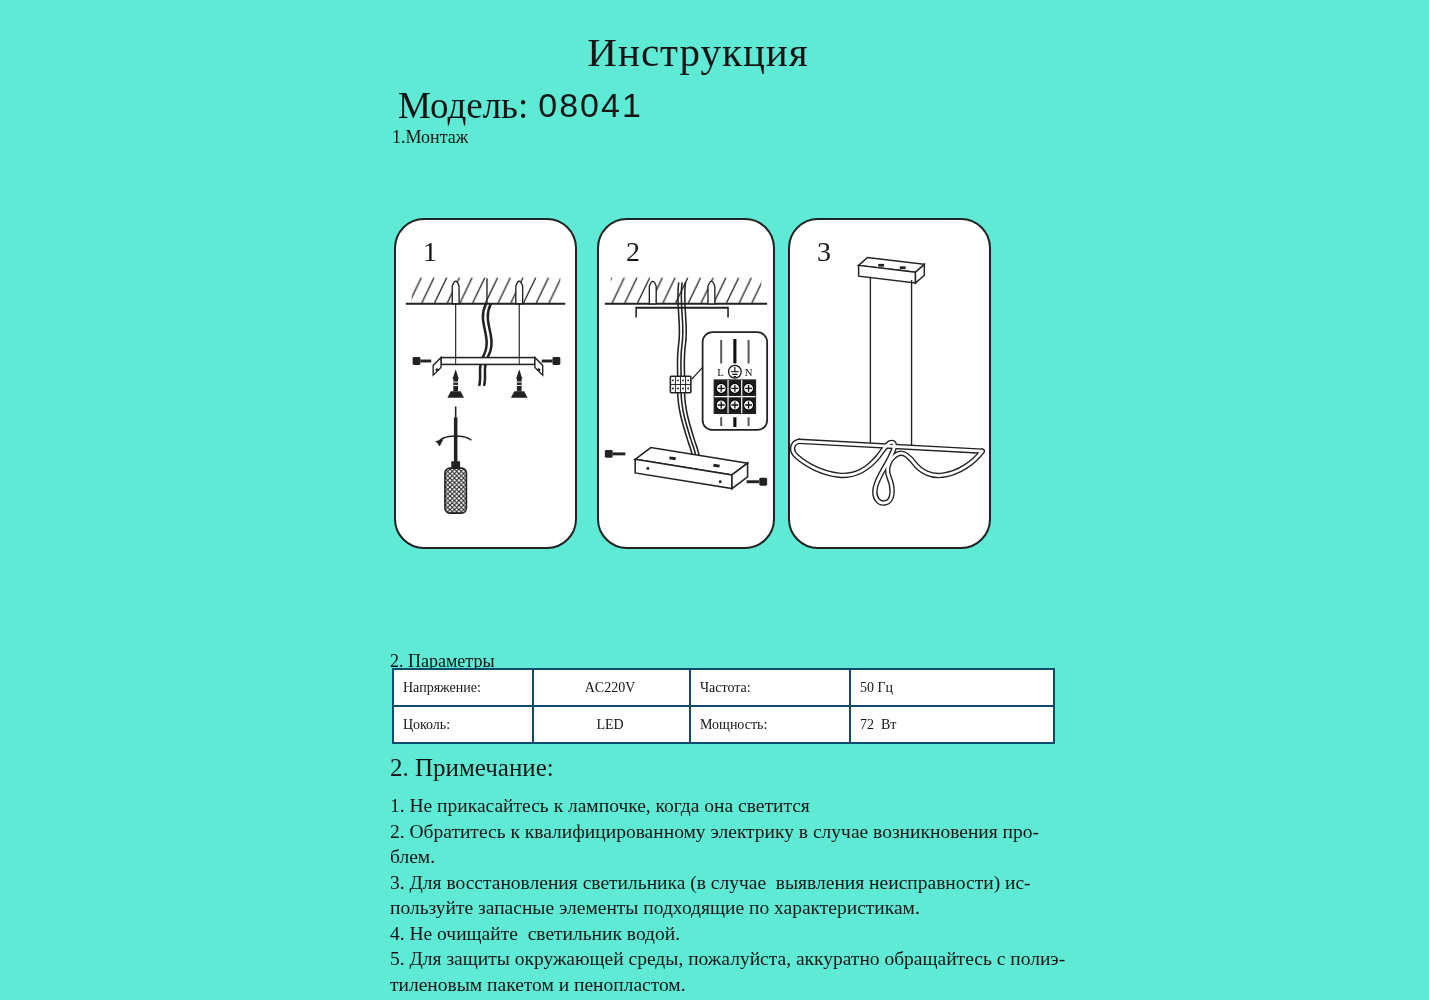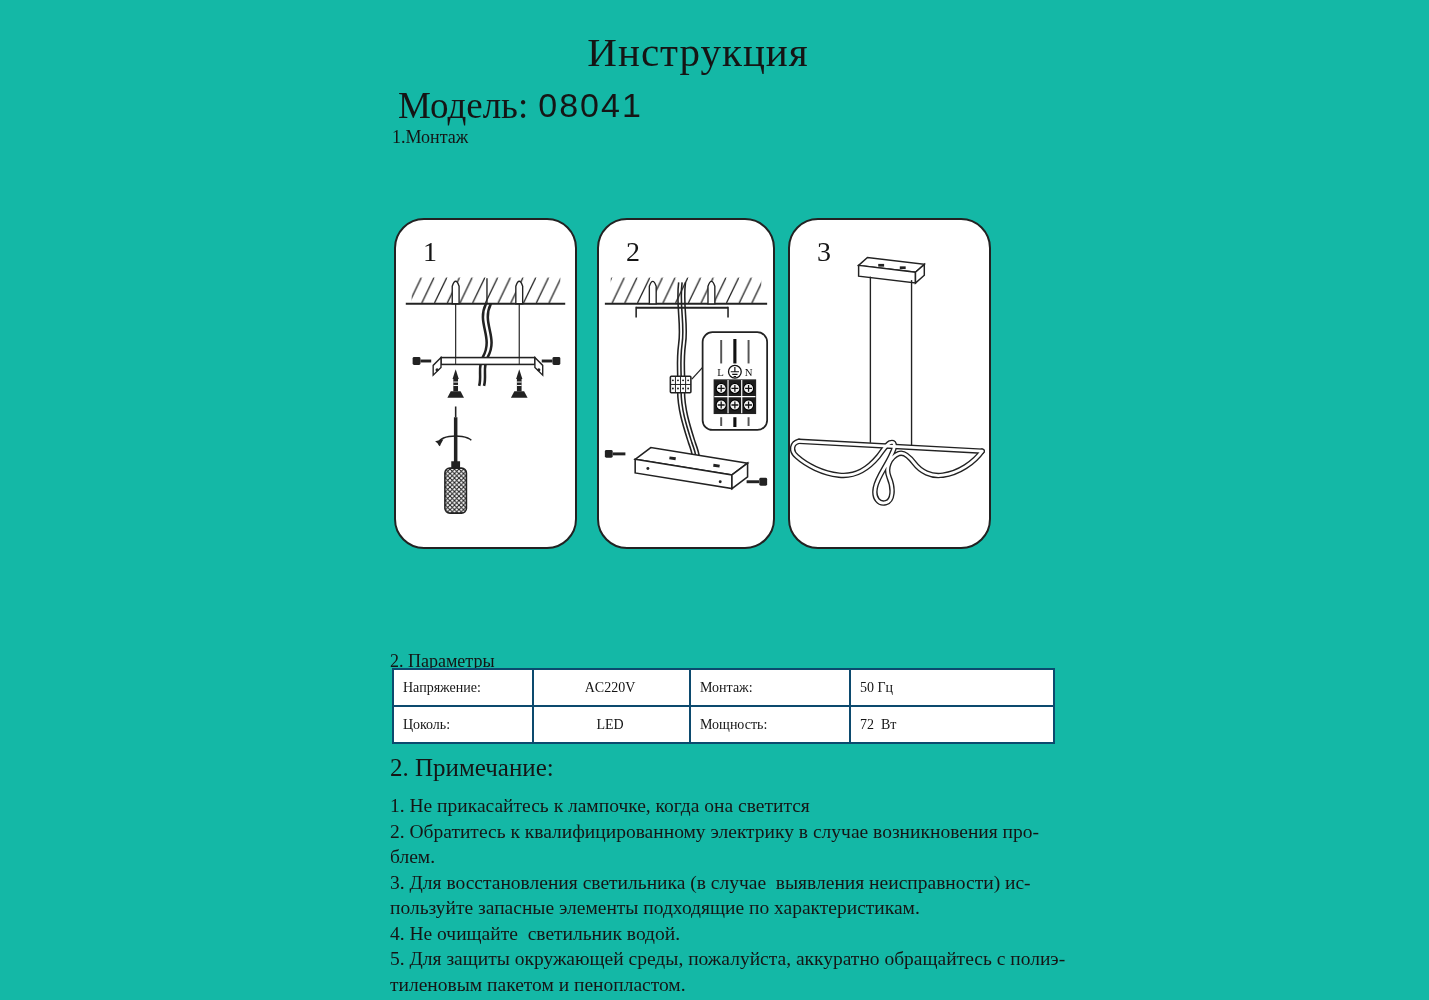--- a/index.html
+++ b/index.html
@@ -1,16 +1,16 @@
 <!DOCTYPE html>
 <html><head>
 <meta charset="utf-8">
 <style>
   html,body{margin:0;padding:0;}
-  .page{position:relative;width:1429px;height:1000px;background:#14b8a6;overflow:hidden;
+  .page{position:relative;width:1429px;height:1000px;background:#5eead4;overflow:hidden;
         font-family:"Liberation Serif", serif;color:#151515;}
   .abs{position:absolute;}
   .doc-title{left:398px;top:28px;width:600px;text-align:center;font-size:41px;letter-spacing:1px;}
   .model-line{left:398px;top:84px;width:536px;text-align:left;font-size:37px;white-space:nowrap;}
   .model-number{font-family:"Liberation Sans", sans-serif;font-size:34px;letter-spacing:2px;position:relative;top:-1px;margin-left:10px;}
   .h-montage{left:392px;top:127px;font-size:18px;}
   .h-params{left:390px;top:651px;font-size:18px;}
   .h-notes{left:390px;top:754px;font-size:25px;}
 
   .panel{position:absolute;top:218px;height:331px;border:2px solid #222;border-radius:30px;background:#fff;box-sizing:border-box;}
@@ -242,21 +242,21 @@
     <div class="panel-num">3</div>
   </div>
 
   <div class="abs h-params">2. Параметры</div>
 
   <table class="params">
     <tbody>
       <tr>
         <td class="c1">Напряжение:</td>
         <td class="c2">AC220V</td>
-        <td class="c3">Монтаж:</td>
+        <td class="c3">Частота:</td>
         <td class="c4">50 Гц</td>
       </tr>
       <tr>
         <td class="c1">Цоколь:</td>
         <td class="c2">LED</td>
         <td class="c3">Мощность:</td>
         <td class="c4 big">72&nbsp; Вт</td>
       </tr>
     </tbody>
   </table>

